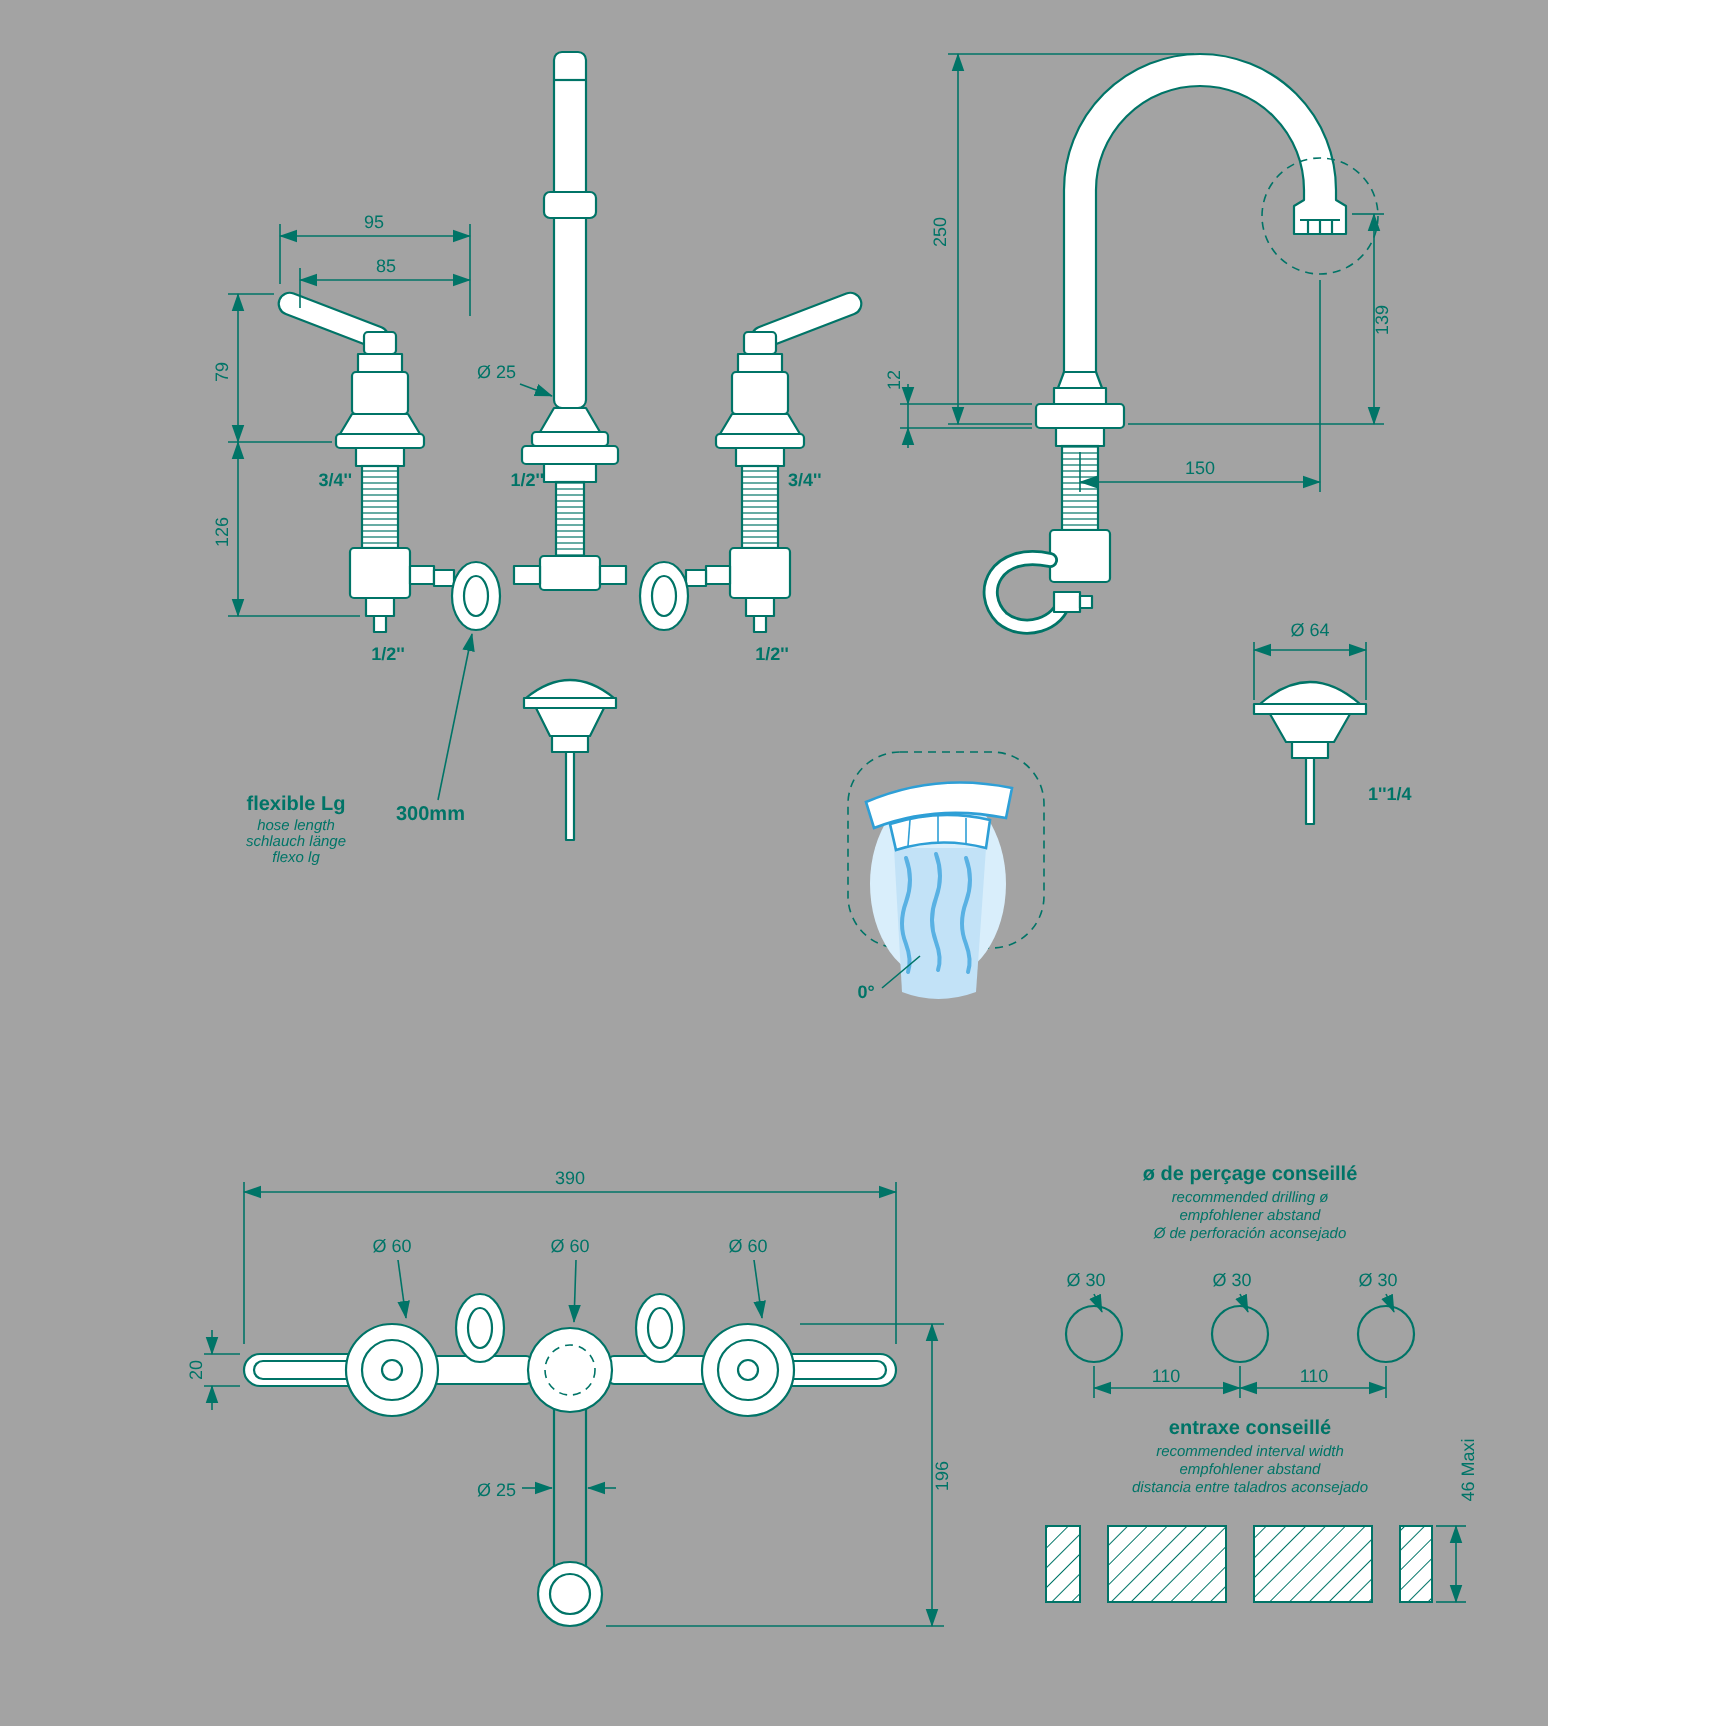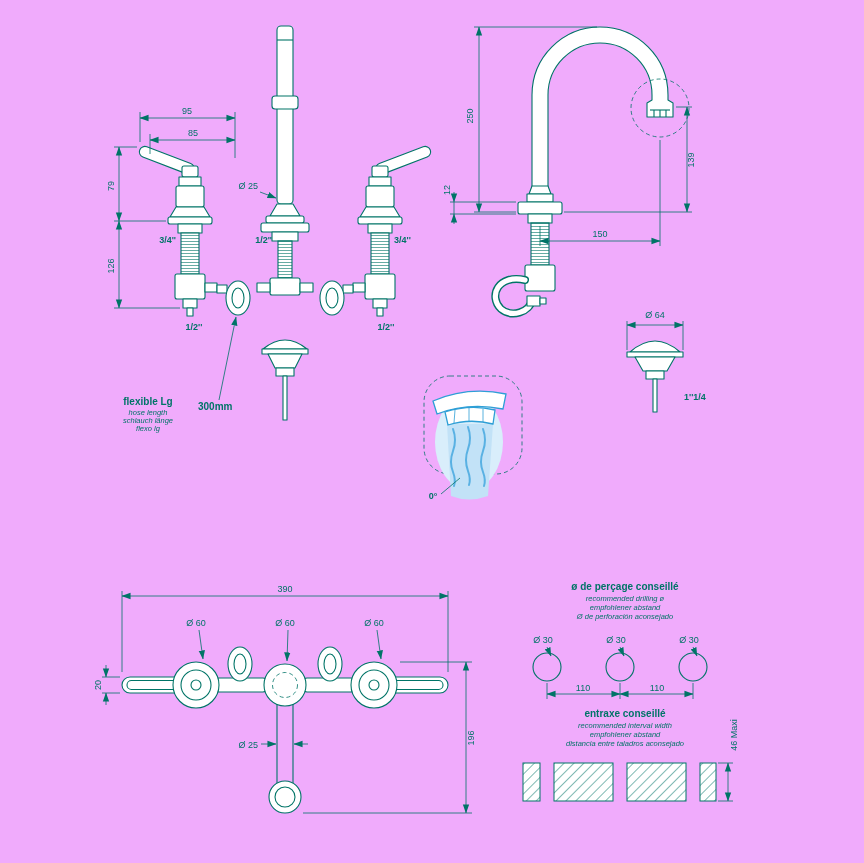--- a/index.html
+++ b/index.html
@@ -1,16 +1,16 @@
 <!DOCTYPE html>
 <html><head>
 <meta charset="utf-8">
 <style>
   html,body{margin:0;padding:0;background:#ffffff;}
-  .page{width:864px;height:863px;background:#f0abfc;position:relative;overflow:hidden;
+  .page{width:774px;height:863px;background:#a3a3a3;position:relative;overflow:hidden;
         font-family:"Liberation Sans", sans-serif;}
   svg{display:block;}
   svg text{fill:#007467;font-family:"Liberation Sans", sans-serif;font-size:10px;}
   .ln{stroke:#007467;fill:none;stroke-width:1.1;stroke-linejoin:round;}
   .fw{stroke:#007467;fill:#ffffff;stroke-width:1.1;stroke-linejoin:round;}
   .dim{stroke:#007467;fill:none;stroke-width:0.8;}
   .dash{stroke-dasharray:4 3;}
   .b{font-weight:bold;}
   .i{font-style:italic;font-size:7.5px;}
   .s9{font-size:9px;}

